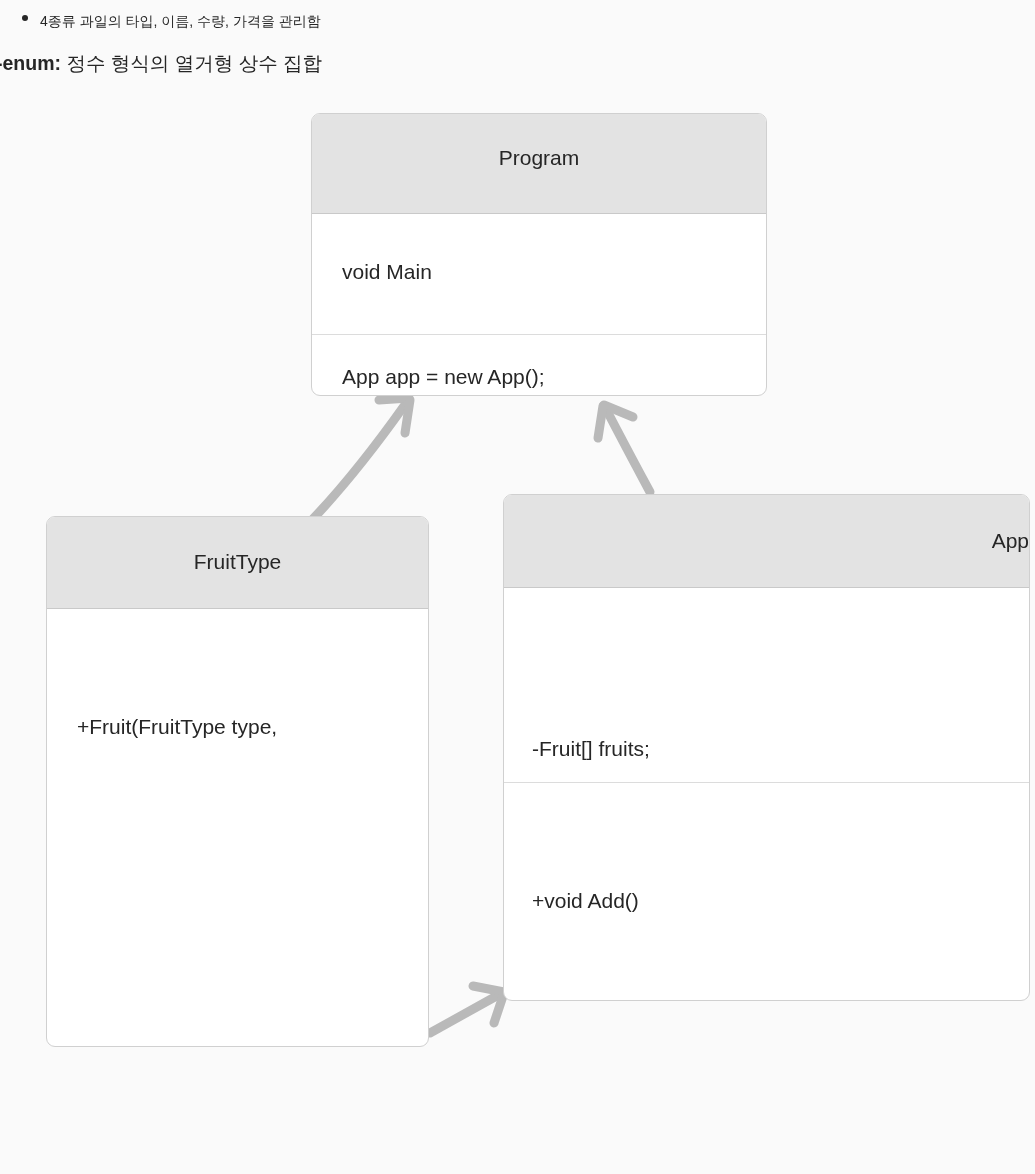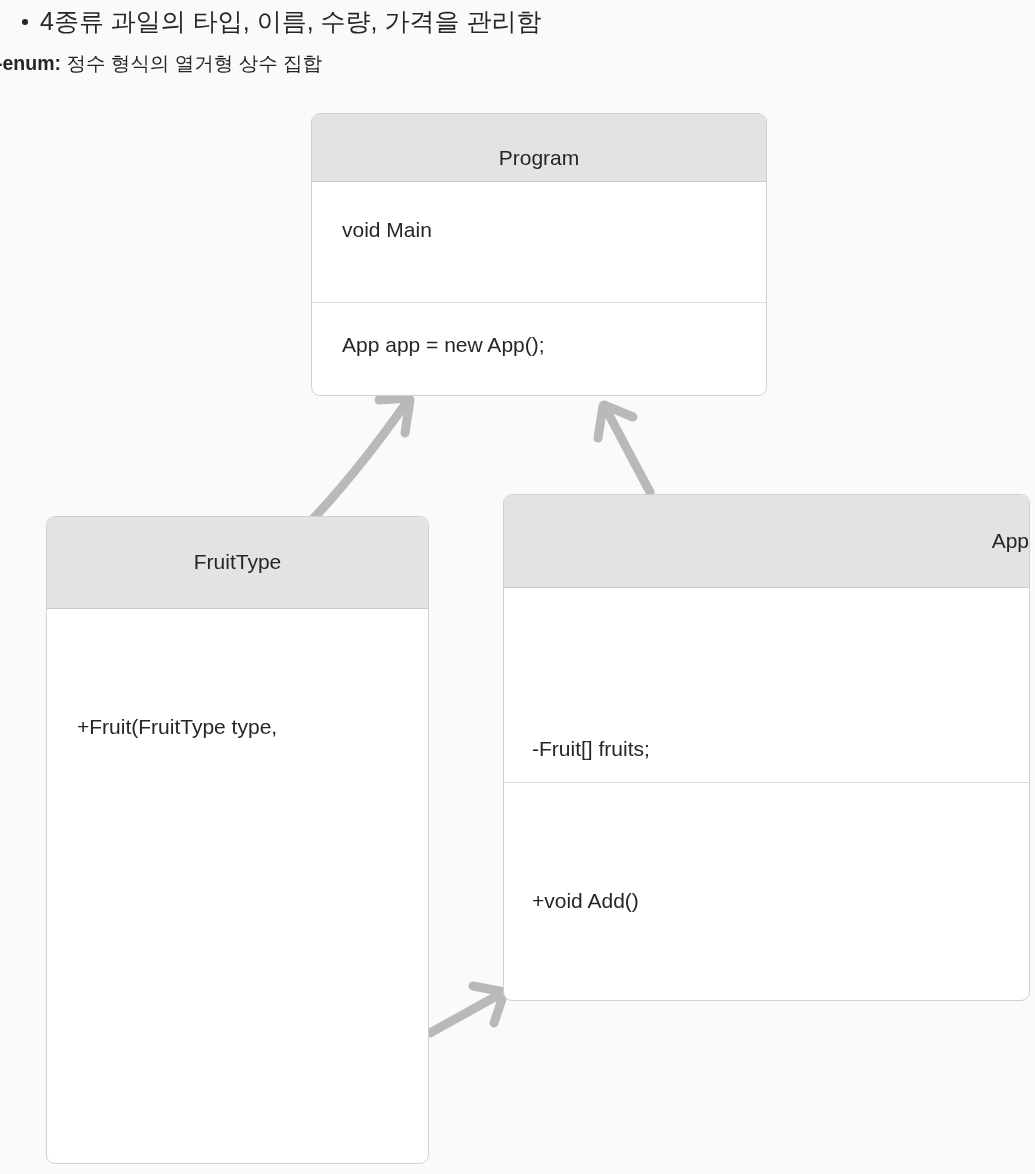--- a/index.html
+++ b/index.html
@@ -21,21 +21,21 @@
   .notes {
     position: absolute;
     left: 0;
     top: 0;
     width: 1035px;
   }
   .note-bullet-row {
     position: absolute;
     left: 22px;
     top: 8px;
-    font-size: 25px;
+    font-size: 14px;
     line-height: 26px;
     white-space: nowrap;
   }
   .note-bullet-row .dot {
     display: inline-block;
     width: 6px;
     height: 6px;
     border-radius: 50%;
     background: #262626;
     vertical-align: 5px;
@@ -78,26 +78,26 @@
     color: #262626;
     white-space: pre;
   }
   .uml-section + .uml-section {
     border-top: 1px solid #dcdcdc;
     margin-top: 20px;
   }
 
   
   #box-program { left: 311px; top: 113px; width: 456px; height: 283px; }
-  #box-program .uml-header { height: 68px; line-height: 88px; }
-  #box-program .sec-main { height: 100px; padding: 30px 0 0 30px; }
+  #box-program .uml-header { height: 100px; line-height: 88px; }
+  #box-program .sec-main { height: 100px; padding: 40px 0 0 30px; }
   #box-program .sec-body { height: 90px; padding: 24px 0 0 30px; }
 
   
-  #box-fruittype { left: 46px; top: 516px; width: 383px; height: 648px; }
+  #box-fruittype { left: 46px; top: 516px; width: 383px; height: 531px; }
   #box-fruittype .uml-header { height: 92px; line-height: 90px; }
   #box-fruittype .sec-members { height: 384px; padding: 26px 0 0 30px; }
   #box-fruittype .sec-ctor { height: 170px; padding: 28px 0 0 30px; }
   #box-fruittype .indent { padding-left: 72px; }
 
   
   #box-app { left: 503px; top: 494px; width: 527px; height: 507px; }
   #box-app .uml-header { height: 93px; line-height: 91px; text-align: right; }
   #box-app .sec-fields { height: 129px; padding: 26px 0 0 28px; margin-top: 45px; }
   #box-app .sec-methods { height: 285px; padding: 28px 0 0 28px; }

